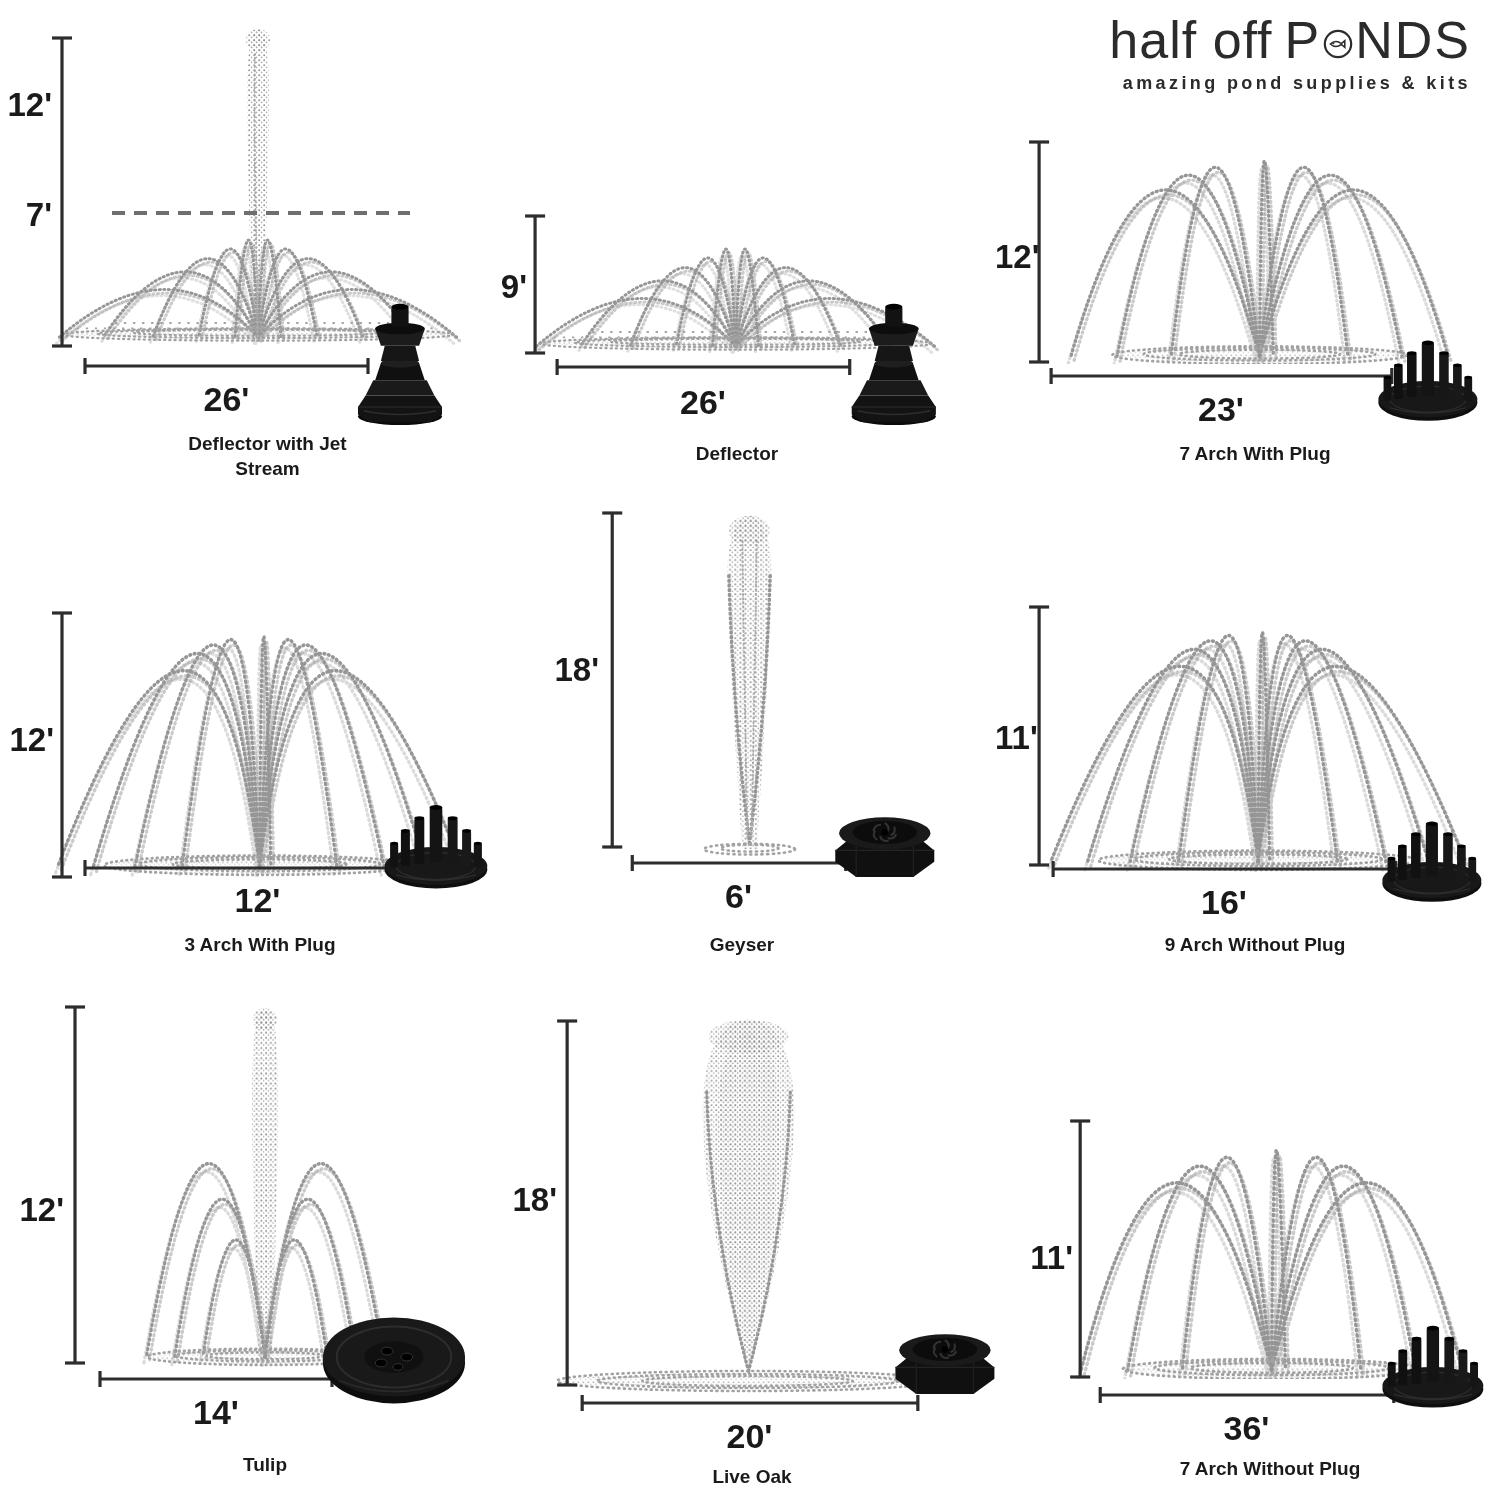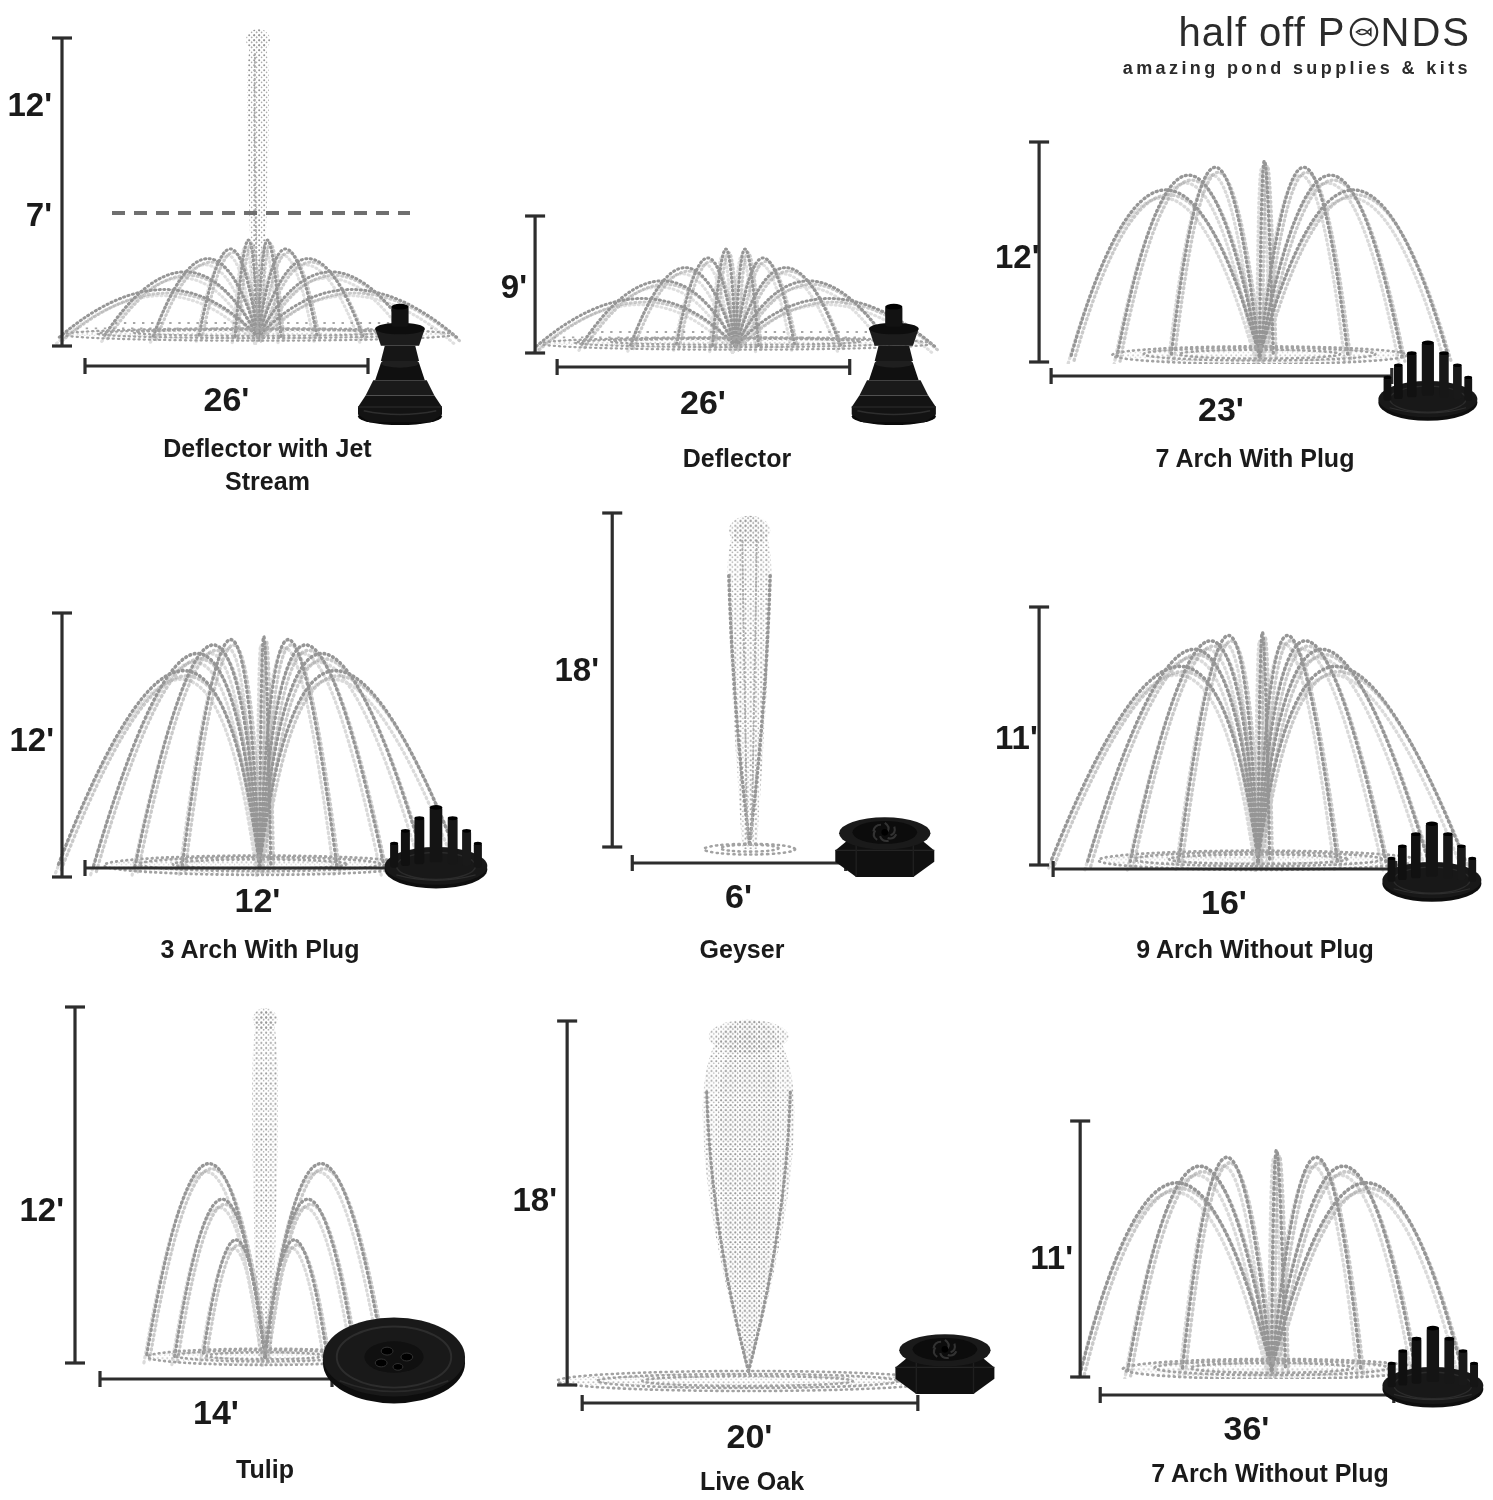--- a/index.html
+++ b/index.html
@@ -16,21 +16,21 @@
   .arc{fill:none;stroke:#969696;stroke-width:3.4;stroke-dasharray:1 3.8;stroke-linecap:round;}
   .arcf{fill:none;stroke:#ababab;stroke-width:2;stroke-dasharray:1 3.2;stroke-linecap:round;}
   .dotline{fill:none;stroke:#a2a2a2;stroke-width:2.6;stroke-dasharray:1 4.4;stroke-linecap:round;}
   .hdash{fill:none;stroke:#a6a6a6;stroke-width:2.2;stroke-dasharray:2.5 7;}
   .plume{fill:url(#dotp);}
 
   
   .lab{position:absolute;font-weight:bold;color:#1a1a1a;}
   .lab-h,.lab-h2{font-size:33px;}
   .lab-w{font-size:34px;text-align:center;}
-  .lab-name{font-size:25px;text-align:center;line-height:1.3;}
+  .lab-name{font-size:19px;text-align:center;line-height:1.3;}
 
   .c1 .lab-h{left:4px;top:86px;width:48px;text-align:right;}
   .c1 .lab-h2{left:4px;top:196px;width:48px;text-align:right;}
   .c1 .lab-w{left:85px;width:283px;top:380px;}
   .c1 .lab-name{left:160px;width:215px;top:432px;}
 
   .c2 .lab-h{left:0;top:268px;width:30px;text-align:right;}
   .c2 .lab-w{left:60px;width:292px;top:383px;}
   .c2 .lab-name{left:100px;width:280px;top:442px;}
 
@@ -57,21 +57,21 @@
   .c8 .lab-h{left:6px;top:196px;width:54px;text-align:right;}
   .c8 .lab-w{left:85px;width:335px;top:432px;}
   .c8 .lab-name{left:110px;width:290px;top:480px;}
 
   .c9 .lab-h{left:28px;top:254px;width:50px;text-align:right;}
   .c9 .lab-w{left:105px;width:293px;top:424px;}
   .c9 .lab-name{left:95px;width:360px;top:472px;}
 
   
   .logo{position:absolute;top:10px;right:22px;text-align:right;color:#2b2b2b;z-index:5;}
-  .logo-line1{font-size:40px;letter-spacing:1px;white-space:nowrap;}
+  .logo-line1{font-size:52px;letter-spacing:1px;white-space:nowrap;}
   .logo-light{margin-right:12px;}
   .logo-caps{letter-spacing:2px;}
   .fishO{display:inline-block;width:34px;height:34px;vertical-align:-3px;}
   .fishO svg{width:34px;height:34px;display:block;}
   .logo-line2{font-size:18px;letter-spacing:3.4px;margin-top:3px;font-weight:bold;}
 </style>
 </head>
 <body>
 
 <div id="canvas">

